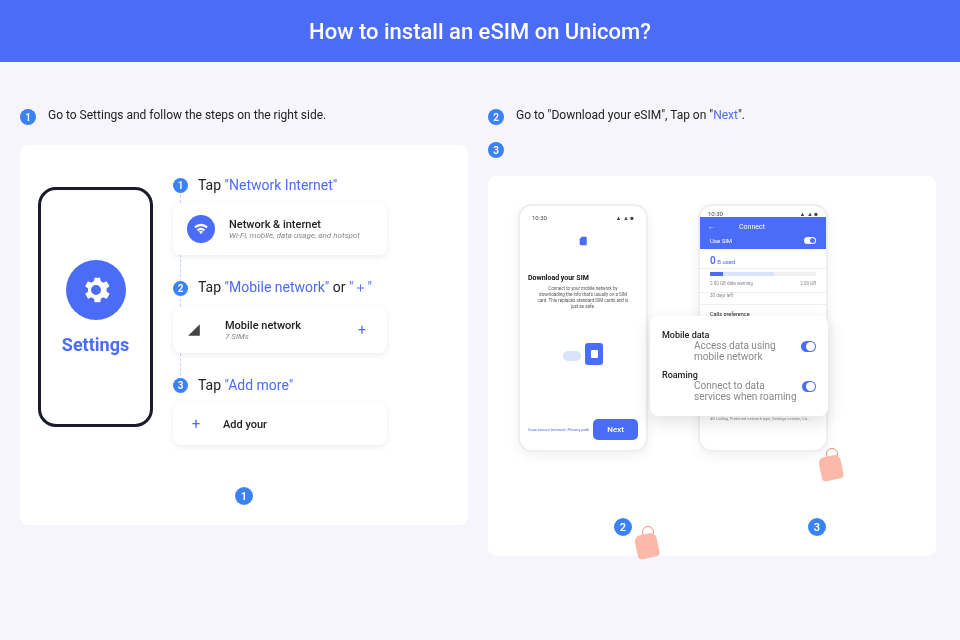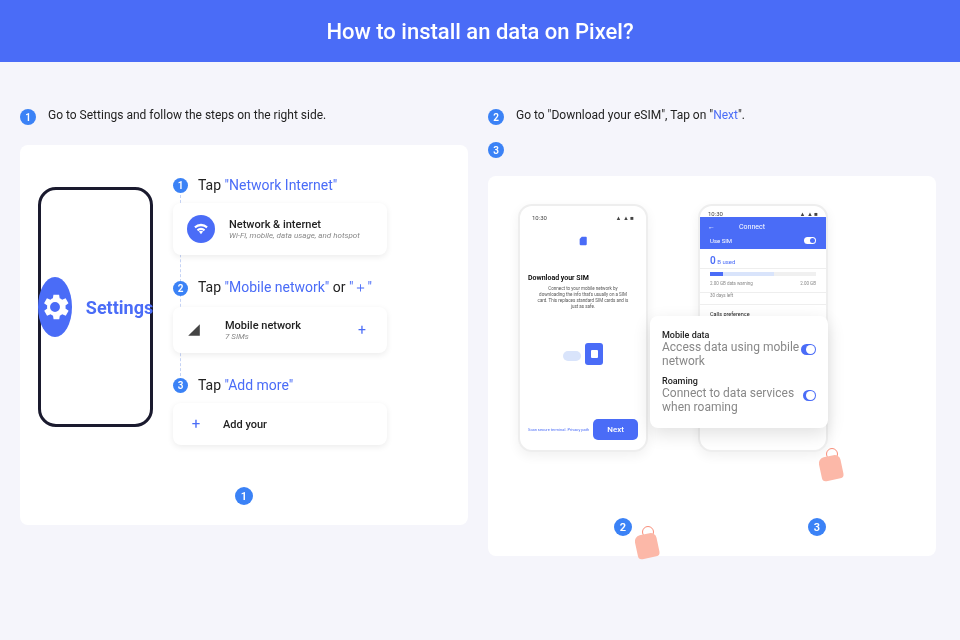--- a/index.html
+++ b/index.html
@@ -6,21 +6,21 @@
     body { width: 960px; height: 640px; font-family: -apple-system, 'Segoe UI', Roboto, sans-serif; background: #f5f5fb; overflow: hidden; }
     .header { background: #4a6cf7; color: #fff; height: 62px; display: flex; align-items: center; justify-content: center; font-size: 22px; font-weight: 500; }
     .body { padding: 44px 20px 0; display: flex; gap: 20px; }
     .col { width: 448px; }
     .instr-block { display: flex; gap: 12px; margin-bottom: 18px; }
     .num-badge { width: 16px; height: 16px; min-width: 16px; background: #3b82f6; color: #fff; border-radius: 50%; display: flex; align-items: center; justify-content: center; font-size: 10px; font-weight: 600; margin-top: 3px; }
     .instr-text { font-size: 12px; color: #222; line-height: 1.5; }
     .instr-text .hl { color: #4a6cf7; }
     .panel { background: #fff; border-radius: 8px; margin-top: 20px; padding: 32px 18px 20px; height: 380px; position: relative; }
     .panel-left { display: flex; gap: 20px; }
-    .phone-icon { width: 115px; height: 240px; border: 3px solid #1a1a2e; border-radius: 18px; display: flex; flex-direction: row; align-items: center; justify-content: center; gap: 14px; margin-top: 10px; }
+    .phone-icon { width: 115px; height: 240px; border: 3px solid #1a1a2e; border-radius: 18px; display: flex; flex-direction: column; align-items: center; justify-content: center; gap: 14px; margin-top: 10px; }
     .gear-circle { width: 60px; height: 60px; background: #4a6cf7; border-radius: 50%; display: flex; align-items: center; justify-content: center; }
     .phone-label { color: #4a6cf7; font-weight: 700; font-size: 18px; }
     .steps { flex: 1; position: relative; }
     .step { position: relative; }
     .step1 { margin-bottom: 24px; }
     .step2 { margin-bottom: 24px; }
     .step-head { display: flex; align-items: center; gap: 10px; margin-bottom: 10px; }
     .step-badge { width: 15px; height: 15px; min-width:15px; background: #3b82f6; color: #fff; border-radius: 50%; display: flex; align-items: center; justify-content: center; font-size: 10px; font-weight: 600; }
     .step-text { font-size: 14px; color: #222; }
     .step-text .q { color: #4a6cf7; }
@@ -63,34 +63,34 @@
     .rp-bar-fill { height: 4px; width: 12%; background: #4a6cf7; }
     .rp-bar-rest { height: 4px; width: 48%; background: #d9e4fb; }
     .rp-bar-end { height: 4px; width: 40%; background: #f0f0f0; }
     .rp-meta { display: flex; justify-content: space-between; font-size: 4.5px; color: #888; padding: 0 10px 6px; border-bottom: 1px solid #eee; }
     .rp-item { padding: 6px 10px; border-bottom: 1px solid #eee; }
     .rp-item-t { font-size: 5.5px; color: #222; }
     .rp-item-s { font-size: 4px; color: #888; }
     .popup { position: absolute; left: -48px; top: 112px; width: 178px; background: #fff; border-radius: 8px; box-shadow: 0 6px 18px rgba(0,0,0,0.12); padding: 10px 12px; z-index: 5; }
     .popup-row { display: flex; justify-content: space-between; align-items: center; padding: 4px 0; }
     .popup-t { font-size: 9px; color: #222; font-weight: 500; }
-    .popup-s { font-size: 12px; color: #888; }
+    .popup-s { font-size: 10px; color: #888; margin-left: 32px; }
     .tog-on { width: 20px; height: 11px; background: #4a6cf7; border-radius: 6px; position: relative; }
     .tog-on::after { content: ''; position: absolute; right: 1px; top: 1px; width: 9px; height: 9px; background: #fff; border-radius: 50%; }
     .right-col-instr { margin-top: 0; }
     .col-right .instr-block:first-child { margin-bottom: 14px; }
     .panel.panel-r { margin-top: 10px; }
     .col-right { padding-top: 0; }
     .mock-right-wrap { position: relative; }
   </style>
 </head>
 <body>
 
 <div class="header">
-  <span>How to install an data on Pixel?</span>
+  <span>How to install an eSIM on Unicom?</span>
 </div>
 
 <div class="body">
   <div class="col">
     <div class="instr-block">
       <div class="num-badge">1</div>
       <div class="instr-text">Go to Settings and follow the steps on the right side.</div>
     </div>
 
     <div class="panel panel-left">

